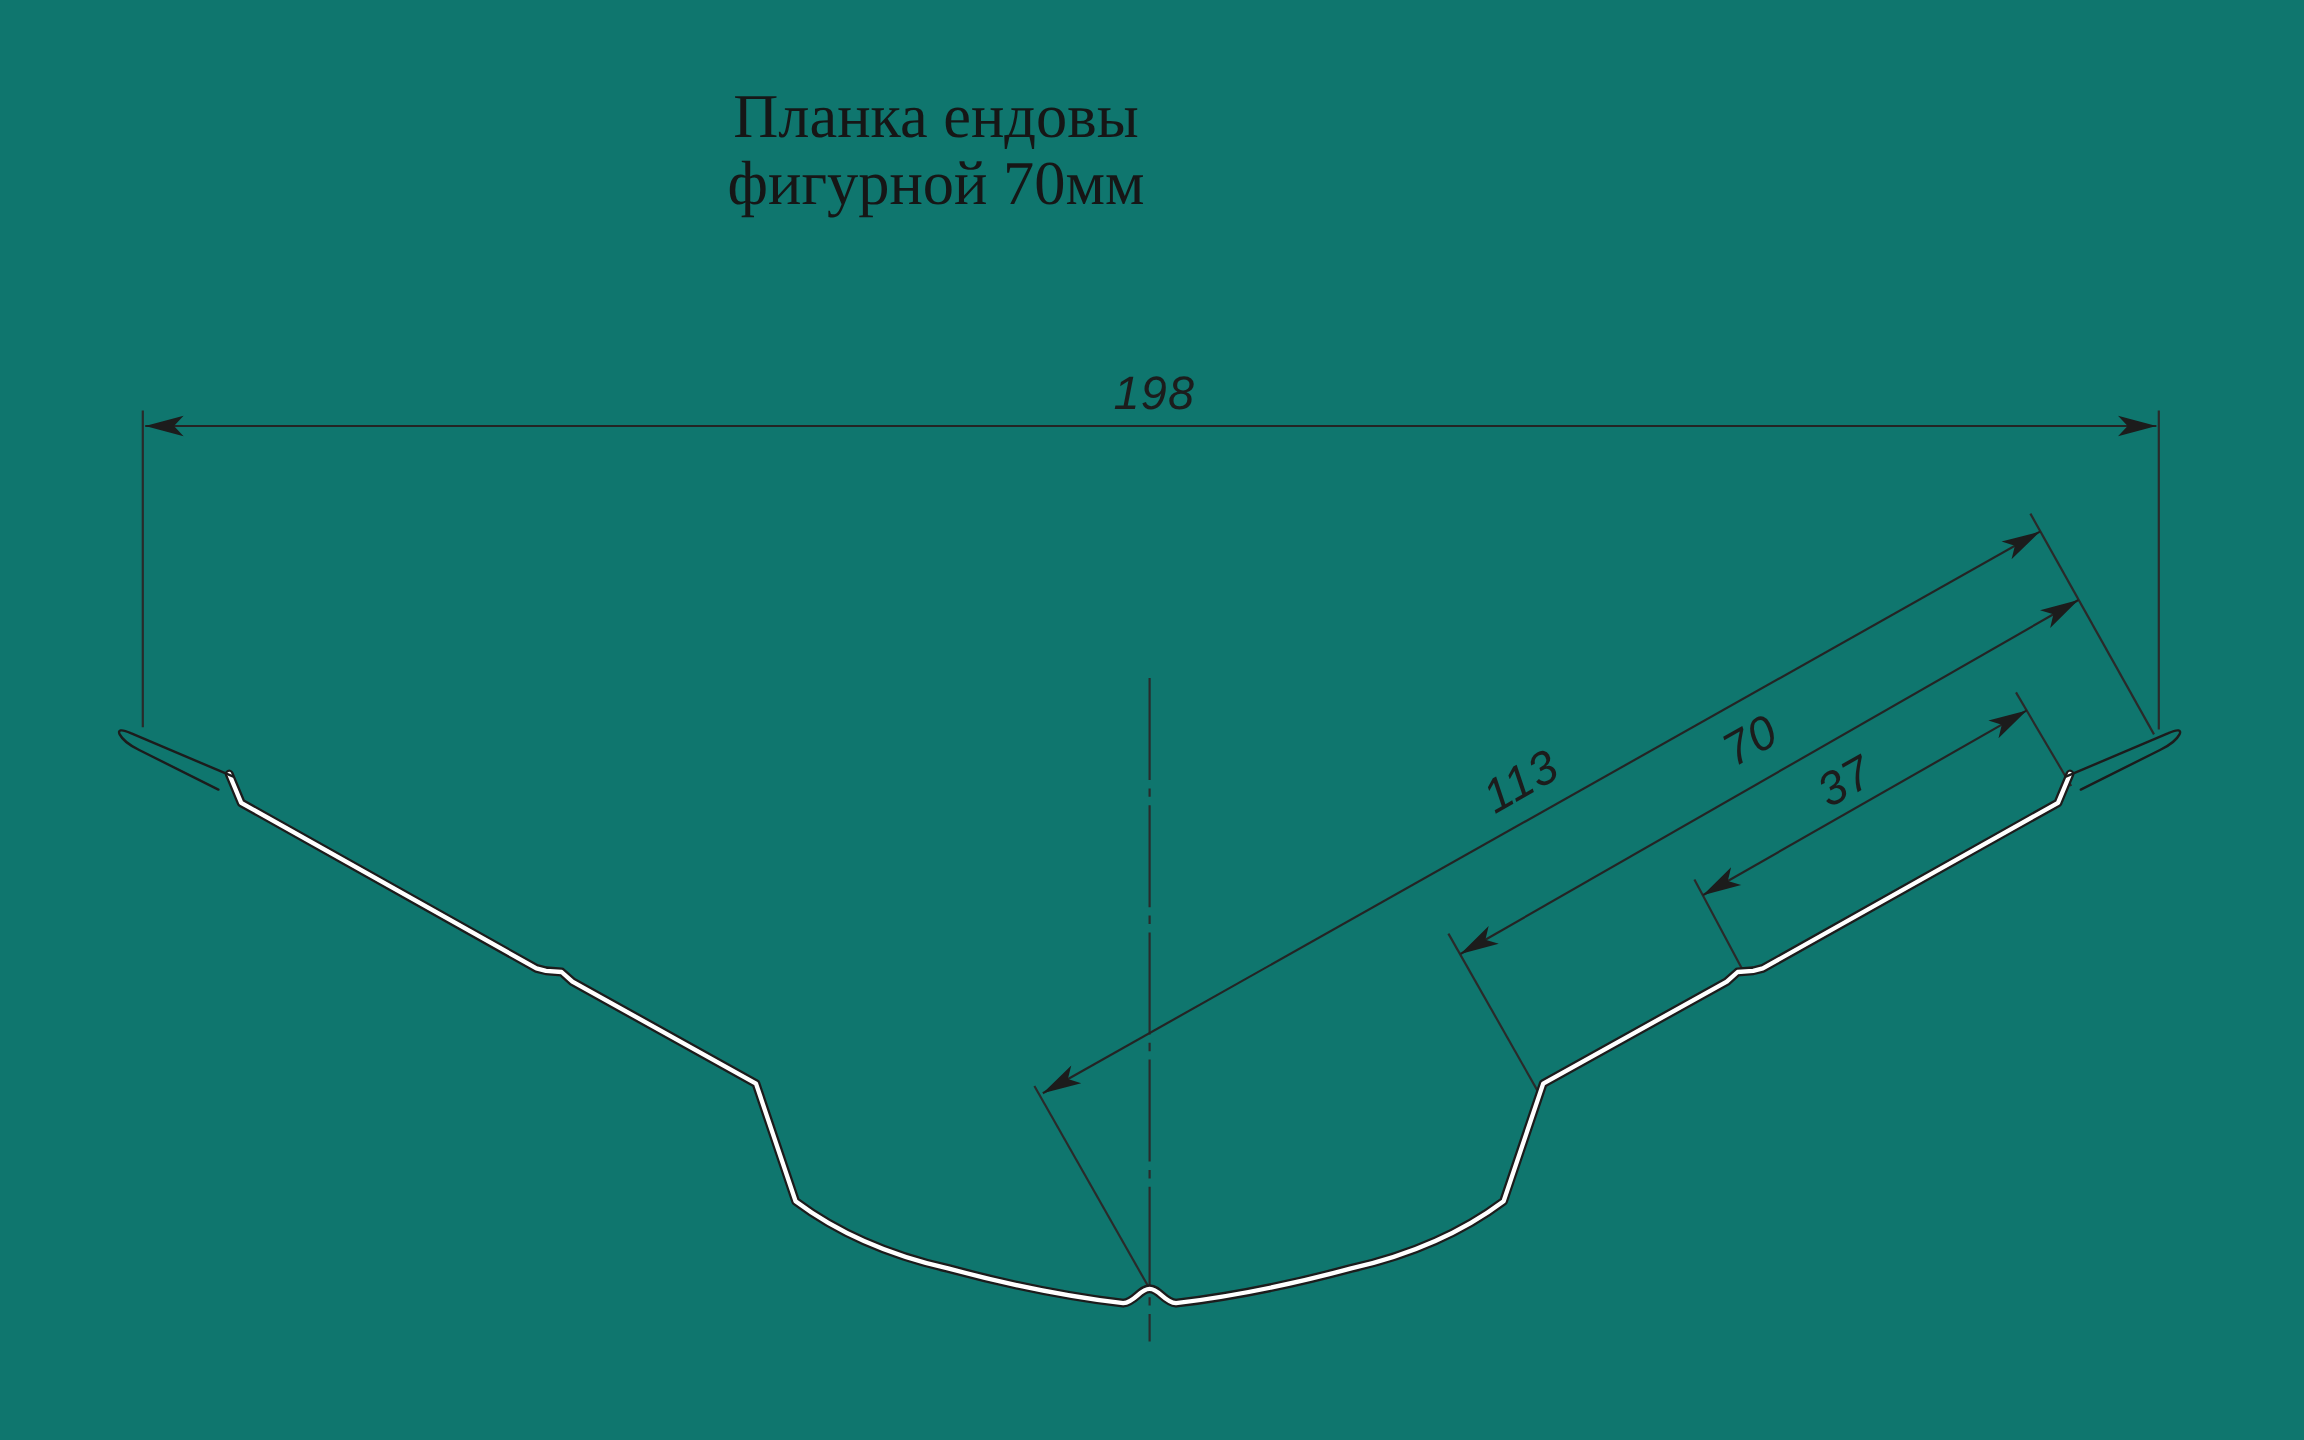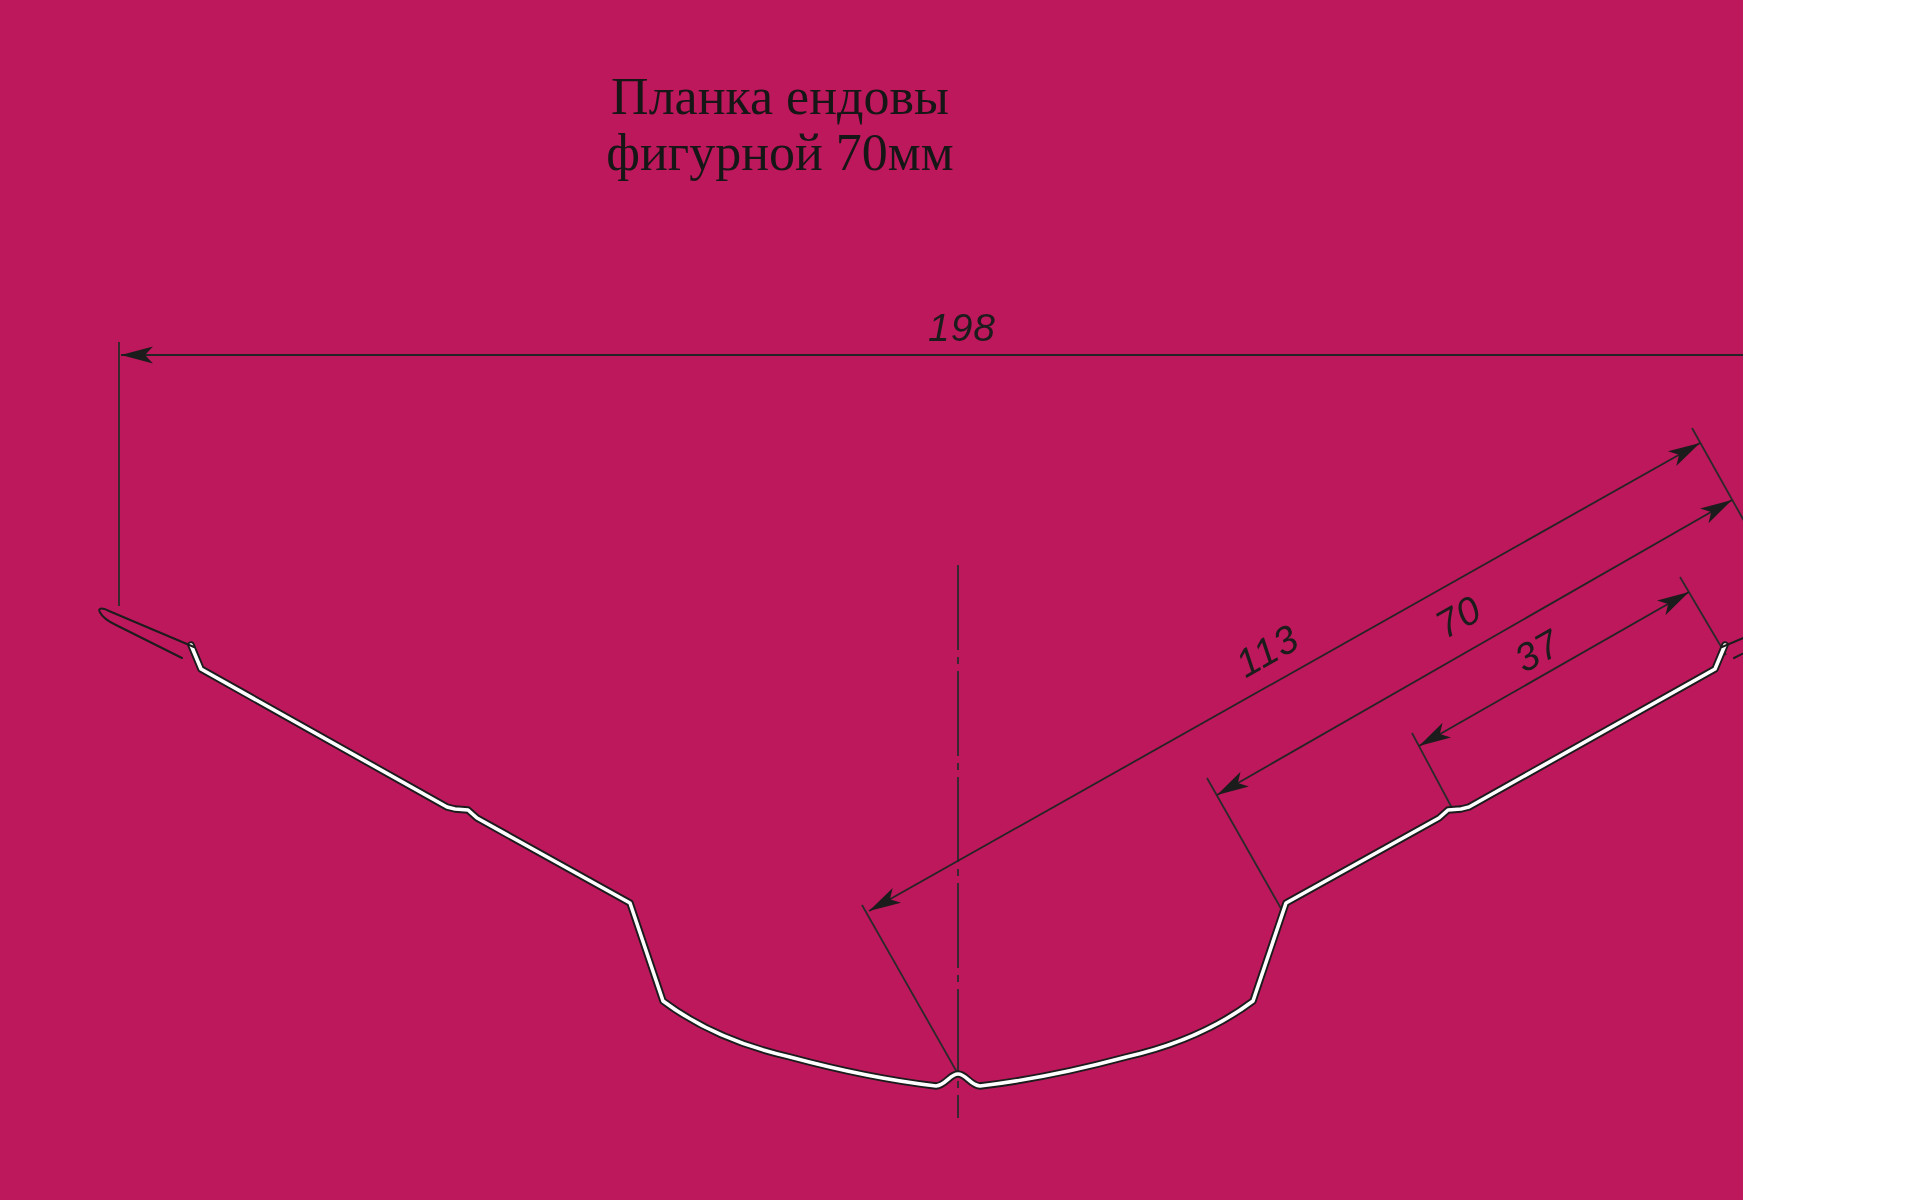--- a/index.html
+++ b/index.html
@@ -3,23 +3,23 @@
 <meta charset="utf-8">
 <style>
   html, body {
     margin: 0;
     padding: 0;
     background: #ffffff;
     font-family: "Liberation Sans", sans-serif;
   }
   .canvas {
     position: relative;
-    width: 1743px;
+    width: 1920px;
     height: 1200px;
-    background: #be185d;
+    background: #0f766e;
     overflow: hidden;
   }
   svg.drawing {
     position: absolute;
     inset: 0;
     display: block;
   }
   .title-text {
     font-family: "Liberation Serif", serif;
     font-size: 52px;

